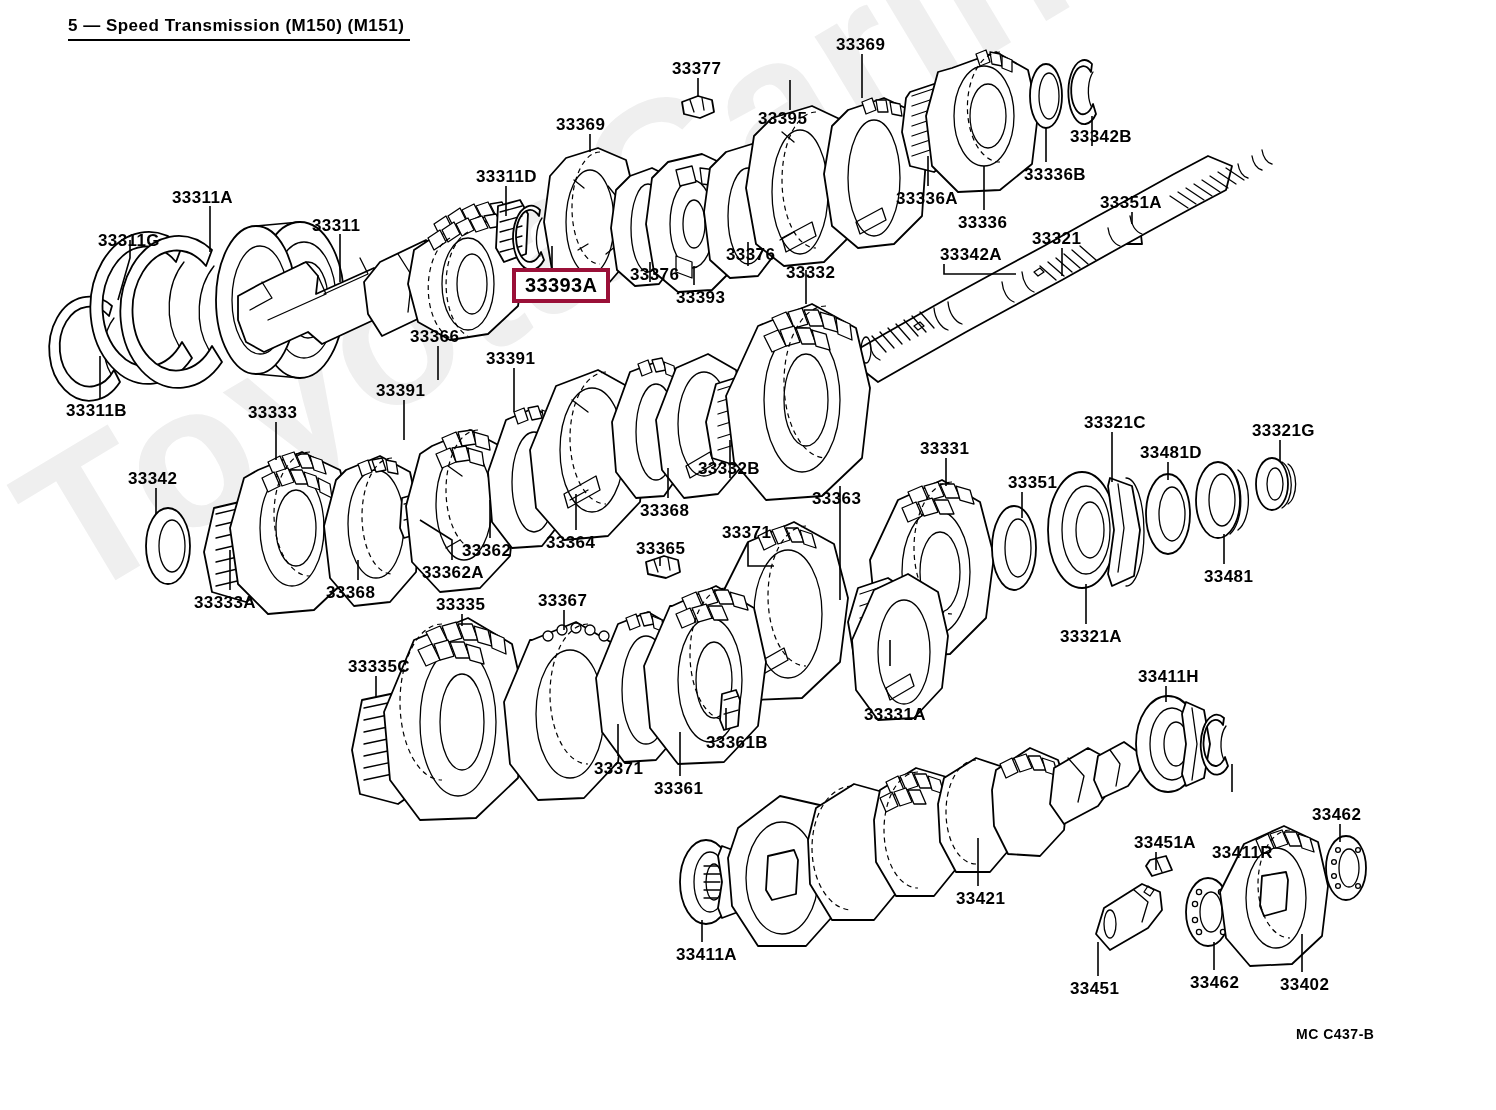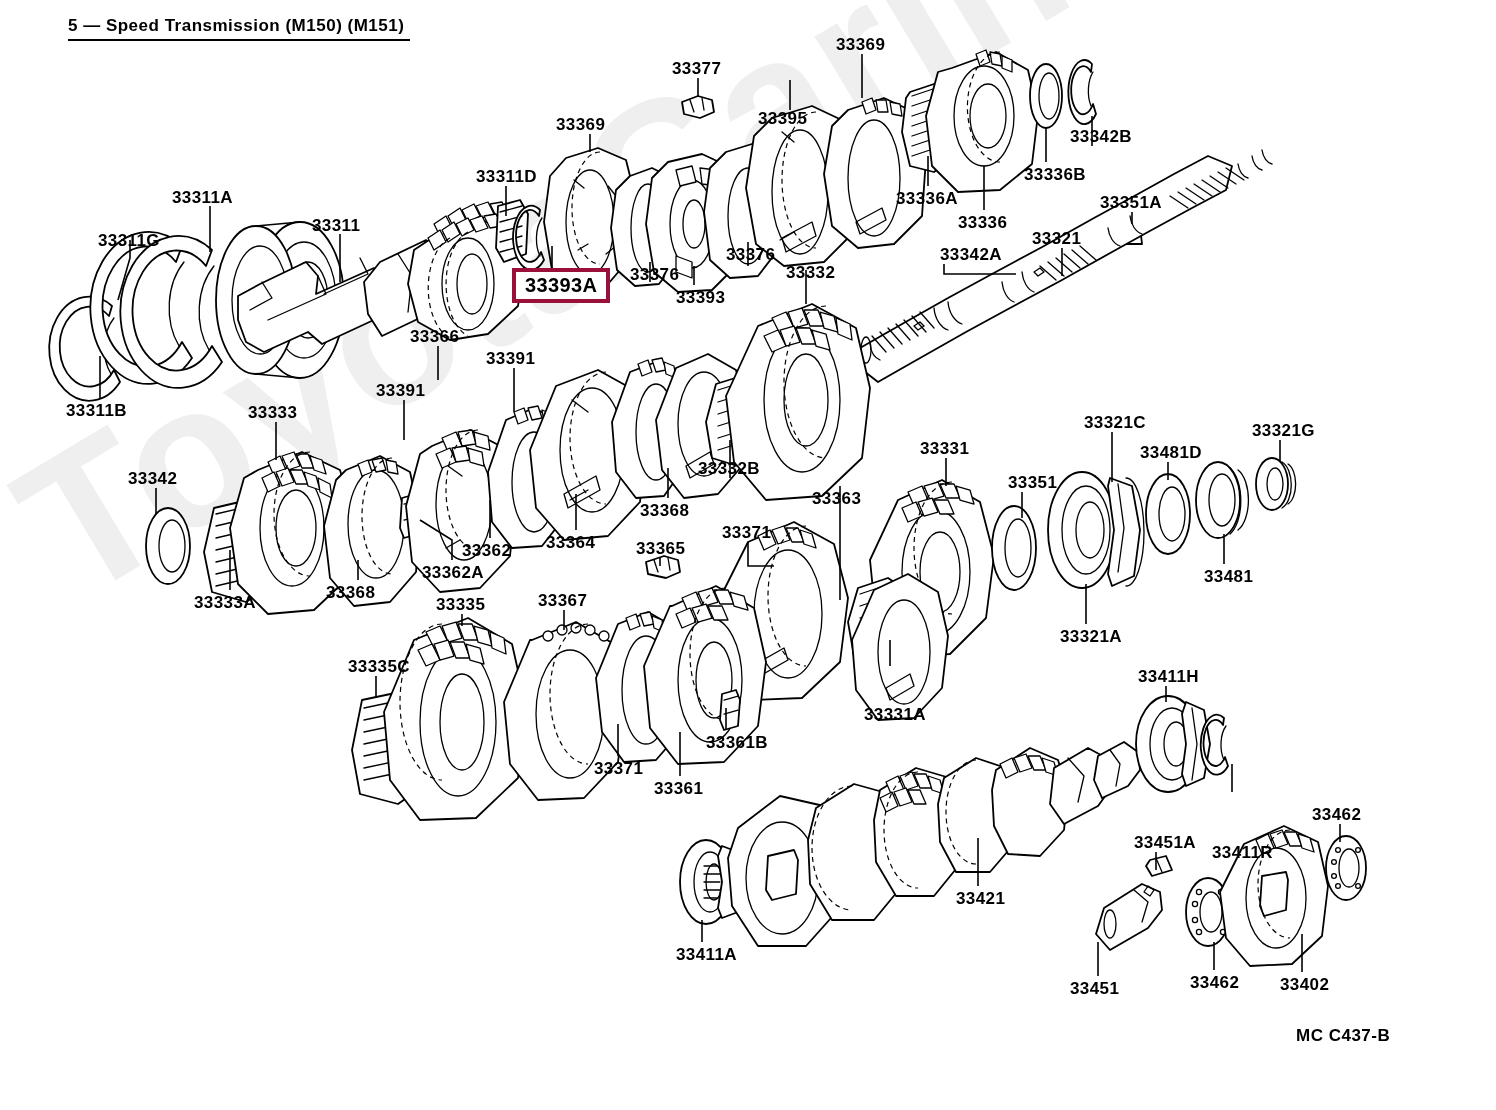--- a/index.html
+++ b/index.html
@@ -55,21 +55,21 @@
     padding-right: 6px;
     z-index: 5;
     font-family: "Liberation Sans", sans-serif;
   }
 
   
   #footer-code {
     position: absolute;
     left: 1296px;
     top: 1026px;
-    font-size: 17px;
+    font-size: 14px;
     font-weight: 700;
     color: #000;
     letter-spacing: 0.5px;
     z-index: 5;
   }
 
   
   #artwork {
     position: absolute;
     left: 0; top: 0;

